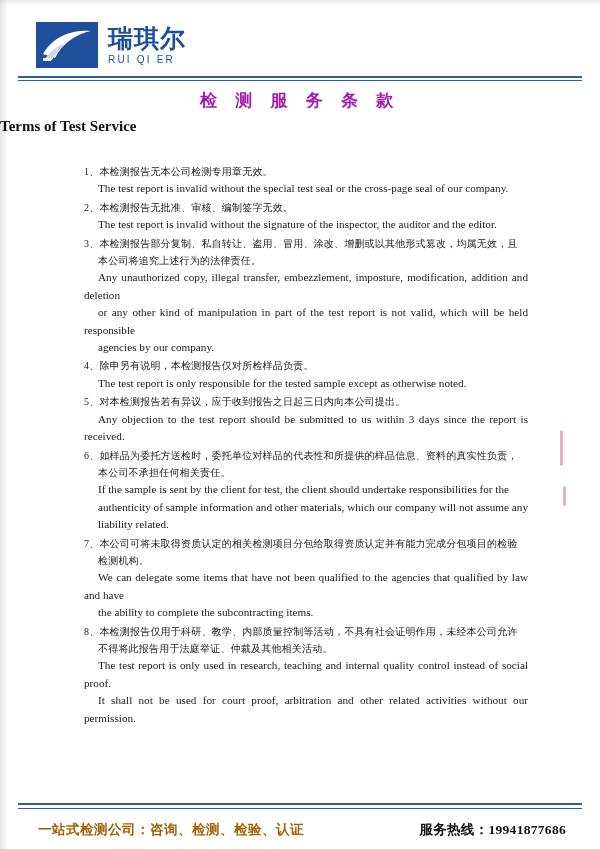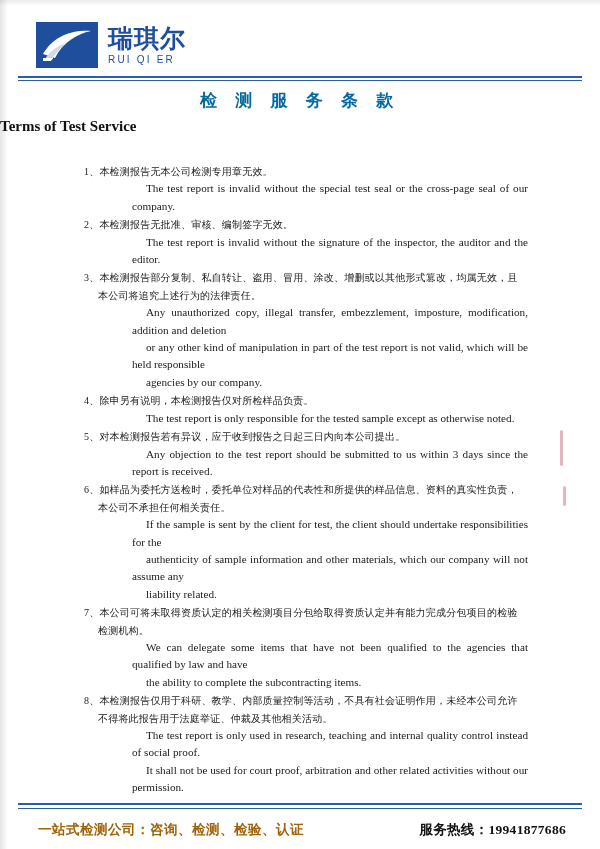--- a/index.html
+++ b/index.html
@@ -85,21 +85,21 @@
   .title-cn {
     position: absolute;
     top: 89px;
     left: 0;
     width: 600px;
     text-align: center;
     font-family: "Liberation Serif", serif;
     font-size: 17px;
     font-weight: bold;
     letter-spacing: 7px;
-    color: #0369a1;
+    color: #a21caf;
   }
   .title-en {
     position: absolute;
     top: 118px;
     left: 0;
     width: 600px;
     font-family: "Liberation Serif", serif;
     font-size: 15px;
     font-weight: bold;
     color: #111;
@@ -122,21 +122,20 @@
     text-align: justify;
   }
   .line.cn {
     font-family: "Liberation Serif", serif;
     font-size: 10px;
     letter-spacing: 0.2px;
   }
   .line.en {
     font-family: "Liberation Serif", serif;
     font-size: 11.2px;
-    margin-left: 48px;
   }
   .indent {
     text-indent: 14px;
   }
 
   
   .footer-rule {
     position: absolute;
     bottom: 44px;
     left: 18px;

